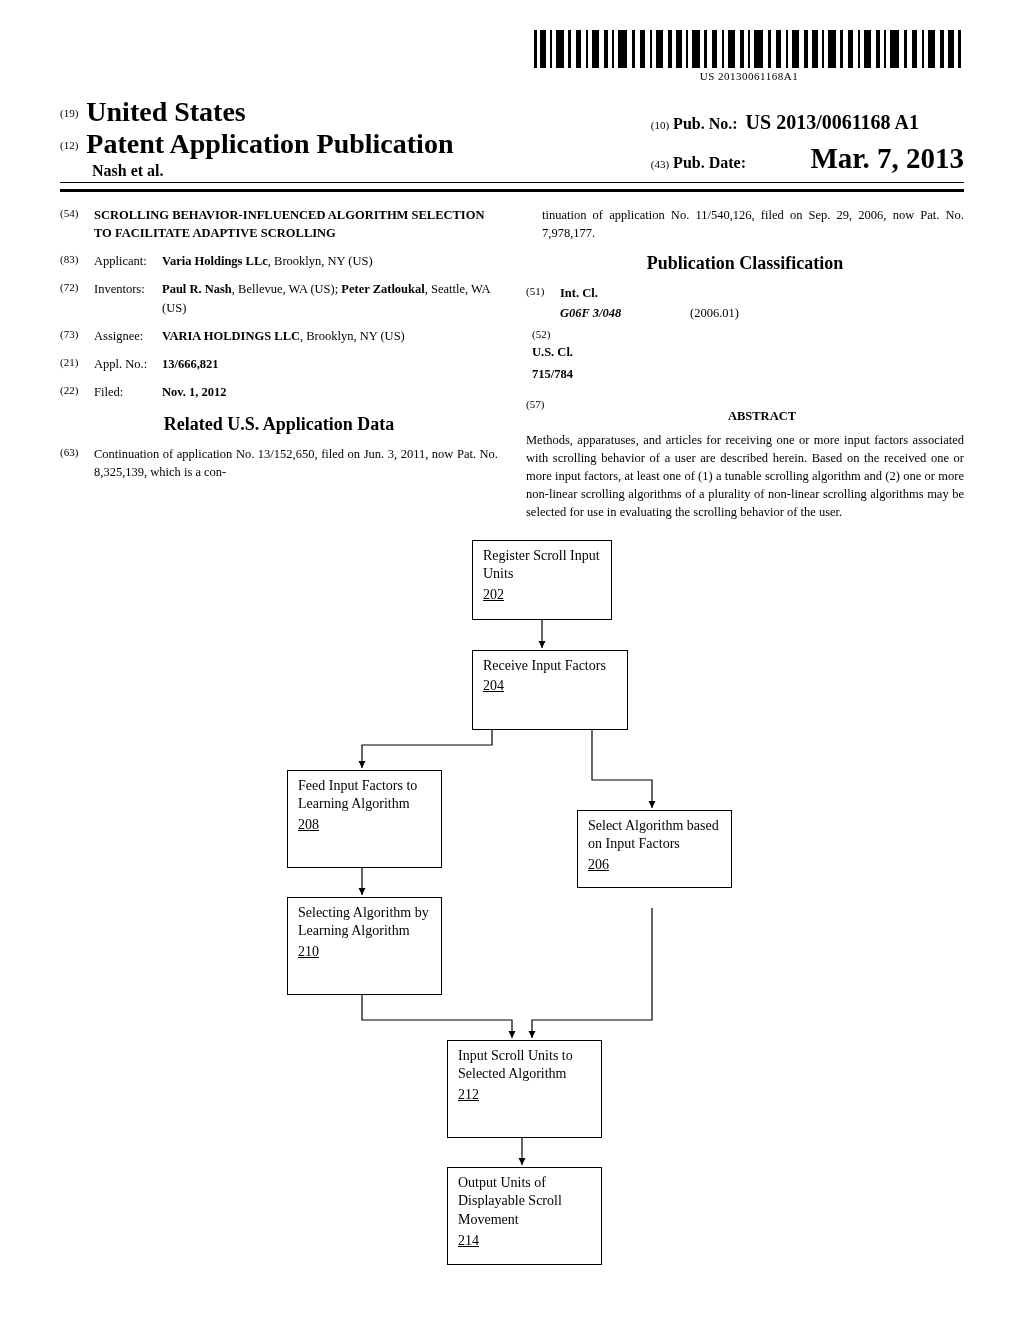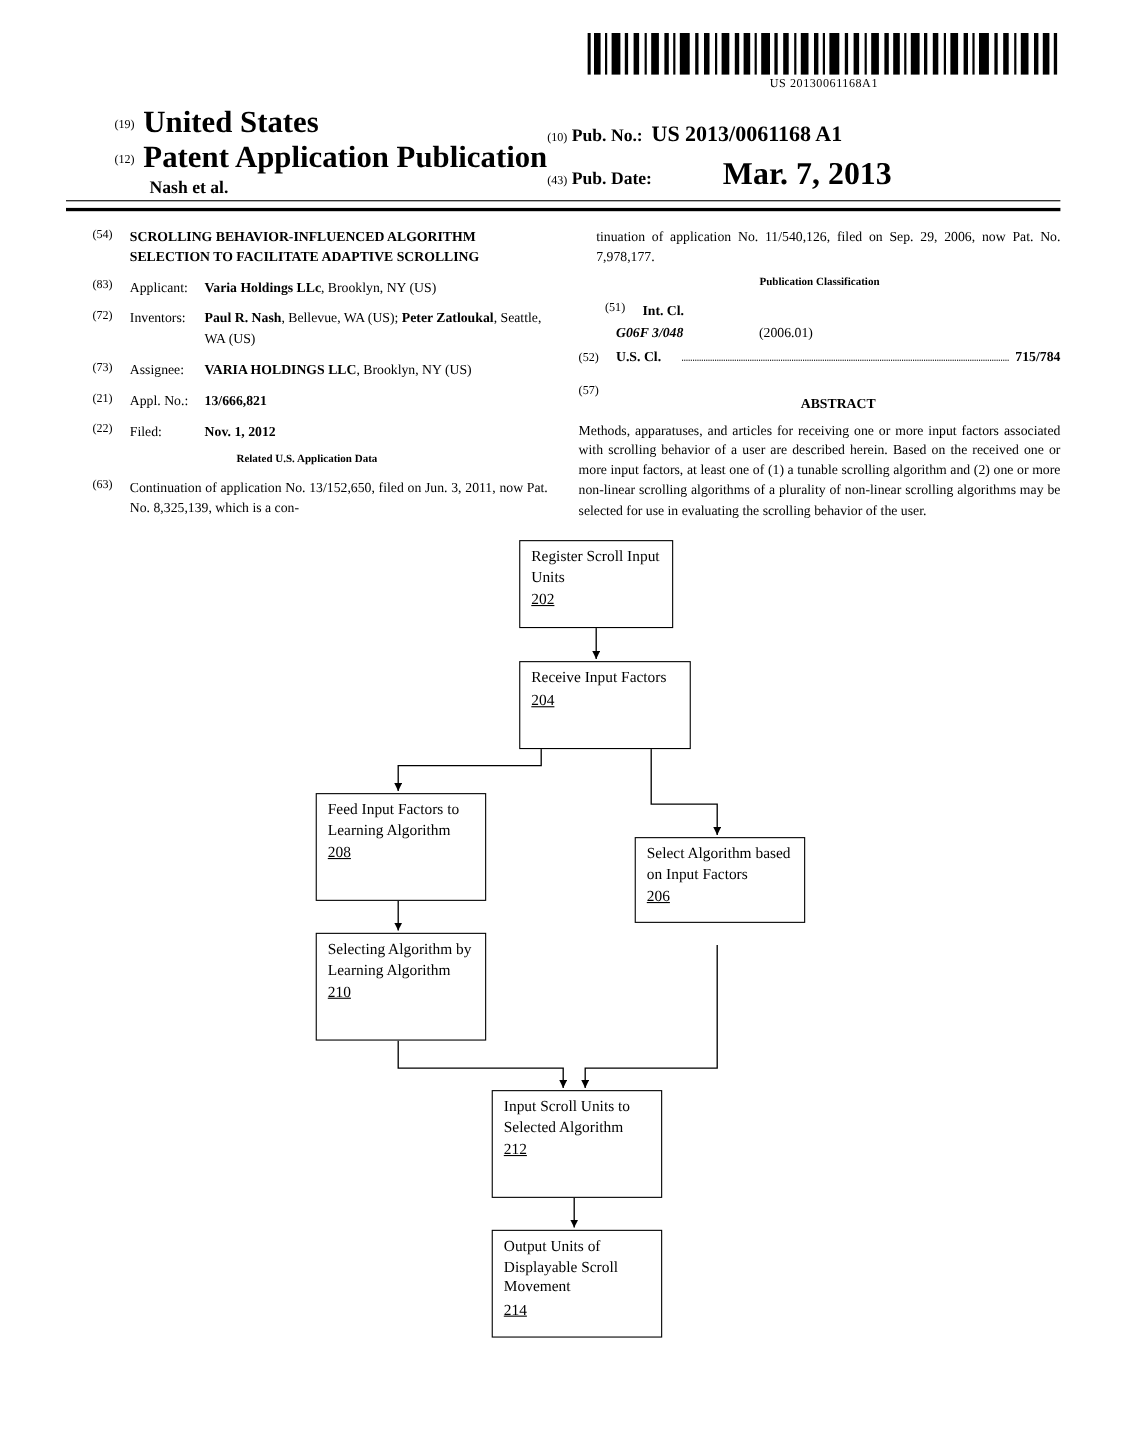--- a/index.html
+++ b/index.html
@@ -43,23 +43,22 @@
     font-size: 28px;
     font-weight: bold;
   }
   .pub-line {
     font-size: 28px;
     font-weight: bold;
   }
   .header-columns {
     display: flex;
     align-items: flex-end;
-    justify-content: flex-start;
+    justify-content: space-between;
     margin-top: 2px;
-    margin-left: 44px;
   }
   .header-left {}
   .authors-line {
     font-size: 16px;
     font-weight: bold;
     margin-left: 32px;
     margin-top: 2px;
   }
   .header-right {
     font-size: 16px;
@@ -95,61 +94,61 @@
     gap: 28px;
     font-size: 12.5px;
     line-height: 1.45;
   }
   .col {
     flex: 1 1 0;
   }
   .field {
     display: flex;
     margin-bottom: 10px;
-    margin-left: 24px;
   }
   .field .code {
     width: 34px;
     flex: none;
     font-size: 11px;
   }
   .field .label {
     width: 68px;
     flex: none;
   }
   .field .value {
     flex: 1;
   }
   .field.title-field .value {
     font-weight: bold;
     text-transform: uppercase;
   }
   .section-heading {
     text-align: center;
     font-weight: bold;
-    font-size: 10px;
+    font-size: 18px;
     margin: 6px 0 8px 0;
   }
   .continuation-text {
     margin-left: 34px;
     margin-bottom: 8px;
   }
   .int-cl-row {
     margin-left: 34px;
     display: flex;
   }
   .int-cl-row .cl-code {
     width: 130px;
     font-style: italic;
     font-weight: bold;
   }
   .int-cl-row .cl-year {}
   .us-cl-row {
     display: flex;
     align-items: baseline;
+    flex-direction: column;
   }
   .us-cl-row .code { width:34px; font-size:11px; flex:none;}
   .us-cl-row .lbl { font-weight: bold; width:54px; flex:none;}
   .us-cl-row .dots {
     flex: 1;
     border-bottom: 1px dotted #000;
     margin: 0 6px 3px 6px;
     height: 0.8em;
   }
   .us-cl-row .val { font-weight: bold; }

